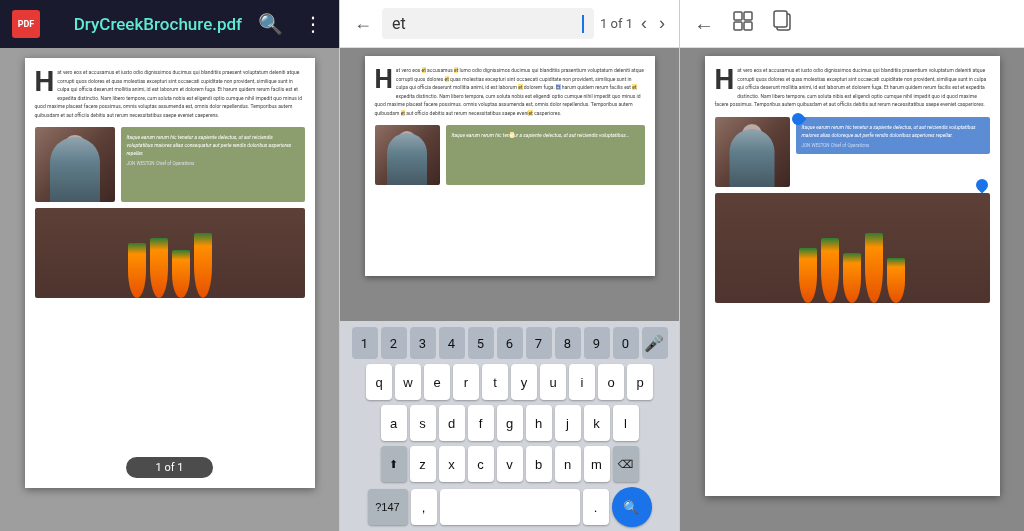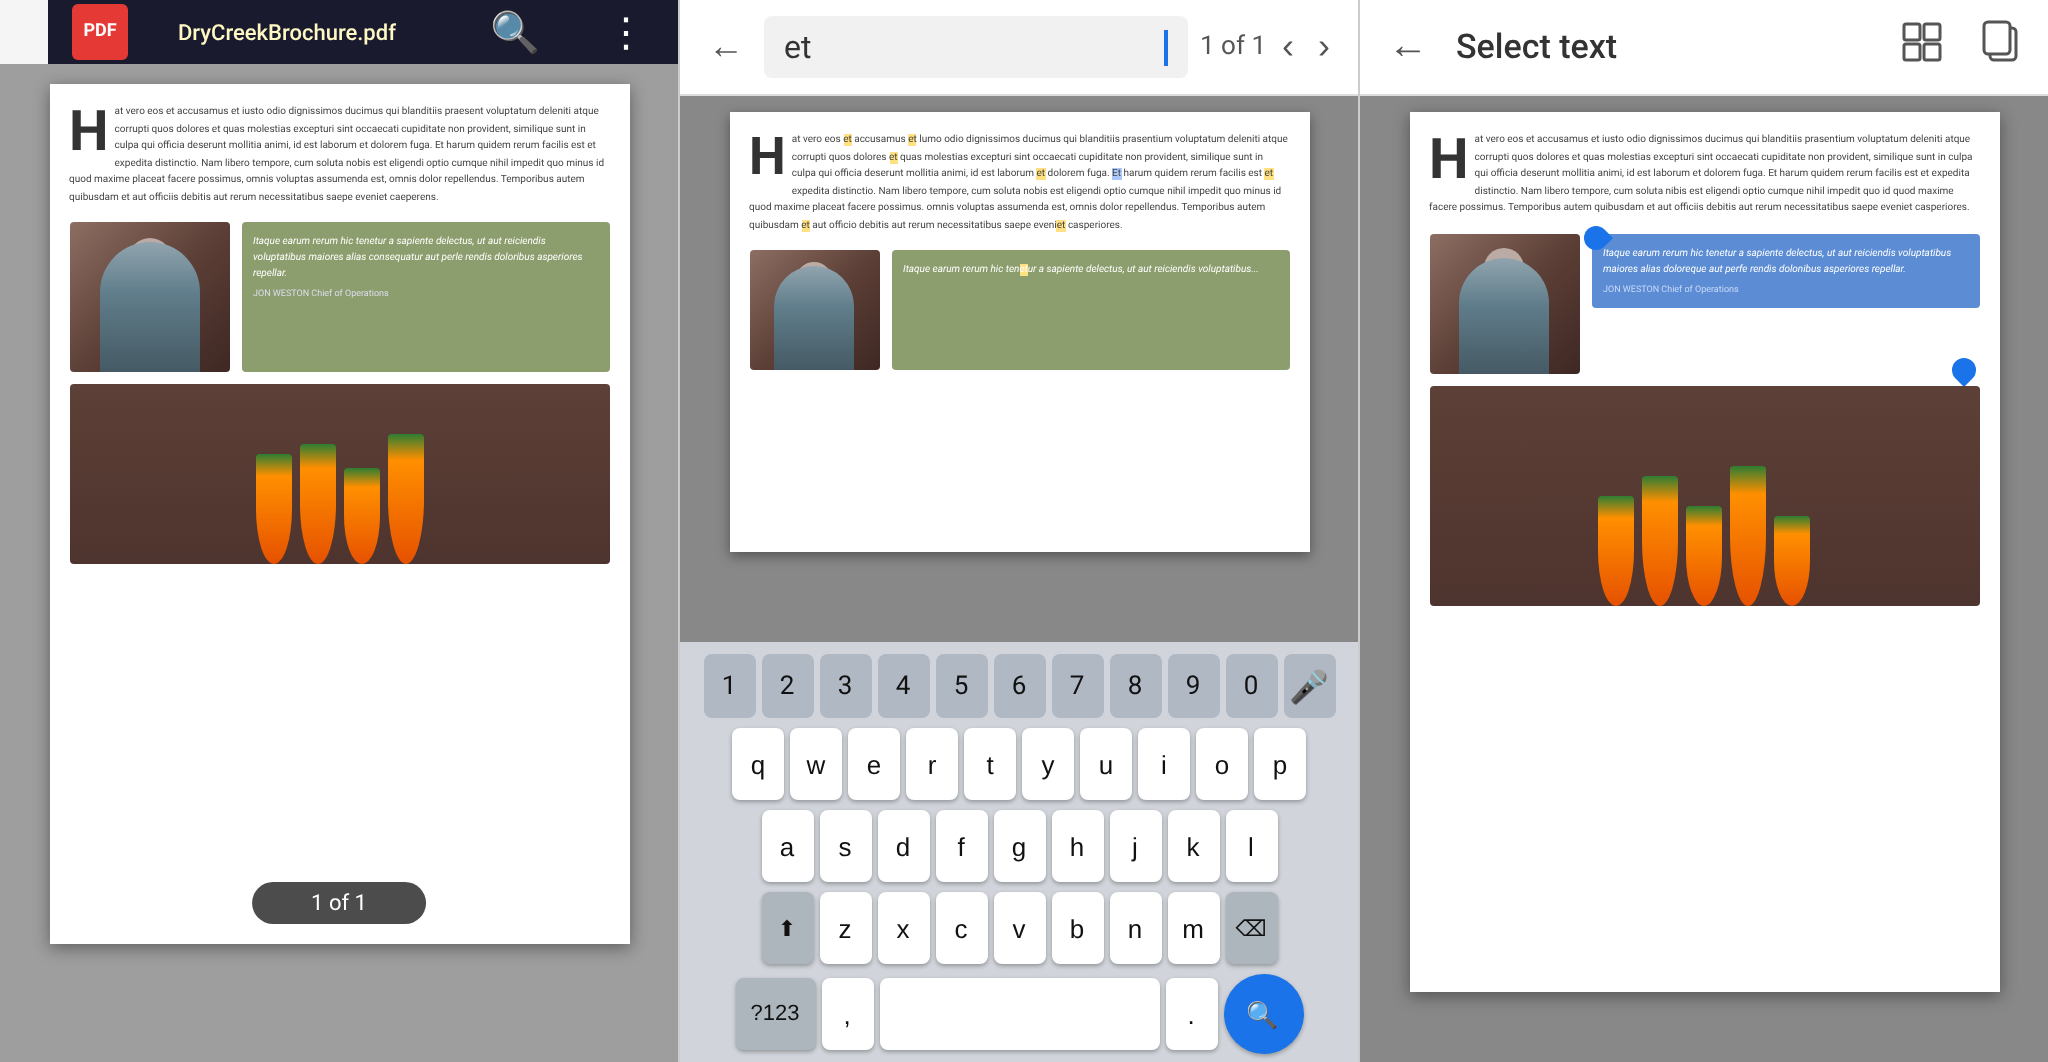--- a/index.html
+++ b/index.html
@@ -18,32 +18,32 @@
       width: 340px;
       height: 531px;
       background: #f5f5f5;
       display: flex;
       flex-direction: column;
       border-right: 1px solid #ccc;
     }
     .panel1-header {
       background: #1a1a2e;
       color: white;
-      height: 32px;
+      height: 48px;
       display: flex;
       align-items: center;
       padding: 0 12px;
-      gap: 25px;
-      margin-left: 24px;
+      gap: 12px;
     }
     .panel1-header .title {
       flex: 1;
-      font-size: 11px;
+      font-size: 17px;
       font-weight: 500;
-      color: #fef9c3;
+      color: #5eead4;
+      text-align: right;
     }
     .icon-btn {
       color: white;
       font-size: 20px;
       cursor: pointer;
       padding: 4px;
       background: none;
       border: none;
       display: flex;
       align-items: center;
@@ -506,33 +506,32 @@
       <div class="kb-key">z</div>
       <div class="kb-key">x</div>
       <div class="kb-key">c</div>
       <div class="kb-key">v</div>
       <div class="kb-key">b</div>
       <div class="kb-key">n</div>
       <div class="kb-key">m</div>
       <div class="kb-key special delete-key">⌫</div>
     </div>
     <div class="kb-bottom-row">
-      <div class="kb-key special wide">?123</div>
+      <div class="kb-key special wide">?147</div>
       <div class="kb-key">,</div>
       <div class="kb-key space"></div>
       <div class="kb-key">.</div>
       <div class="kb-key search-key">🔍</div>
     </div>
   </div>
 </div>
 
 <div class="panel3">
   <div class="panel3-header">
     <button class="header-icon-btn">←</button>
-    <span class="panel3-title">Select text</span>
     <button class="header-icon-btn">
       <svg width="22" height="22" viewBox="0 0 22 22" fill="none" xmlns="http://www.w3.org/2000/svg">
         <rect x="2" y="2" width="8" height="8" rx="1" stroke="#555" stroke-width="1.5"></rect>
         <rect x="12" y="2" width="8" height="8" rx="1" stroke="#555" stroke-width="1.5"></rect>
         <rect x="2" y="12" width="8" height="8" rx="1" stroke="#555" stroke-width="1.5"></rect>
         <rect x="12" y="12" width="8" height="8" rx="1" stroke="#555" stroke-width="1.5"></rect>
       </svg>
     </button>
     <button class="header-icon-btn">
       <svg width="20" height="22" viewBox="0 0 20 22" fill="none" xmlns="http://www.w3.org/2000/svg">

